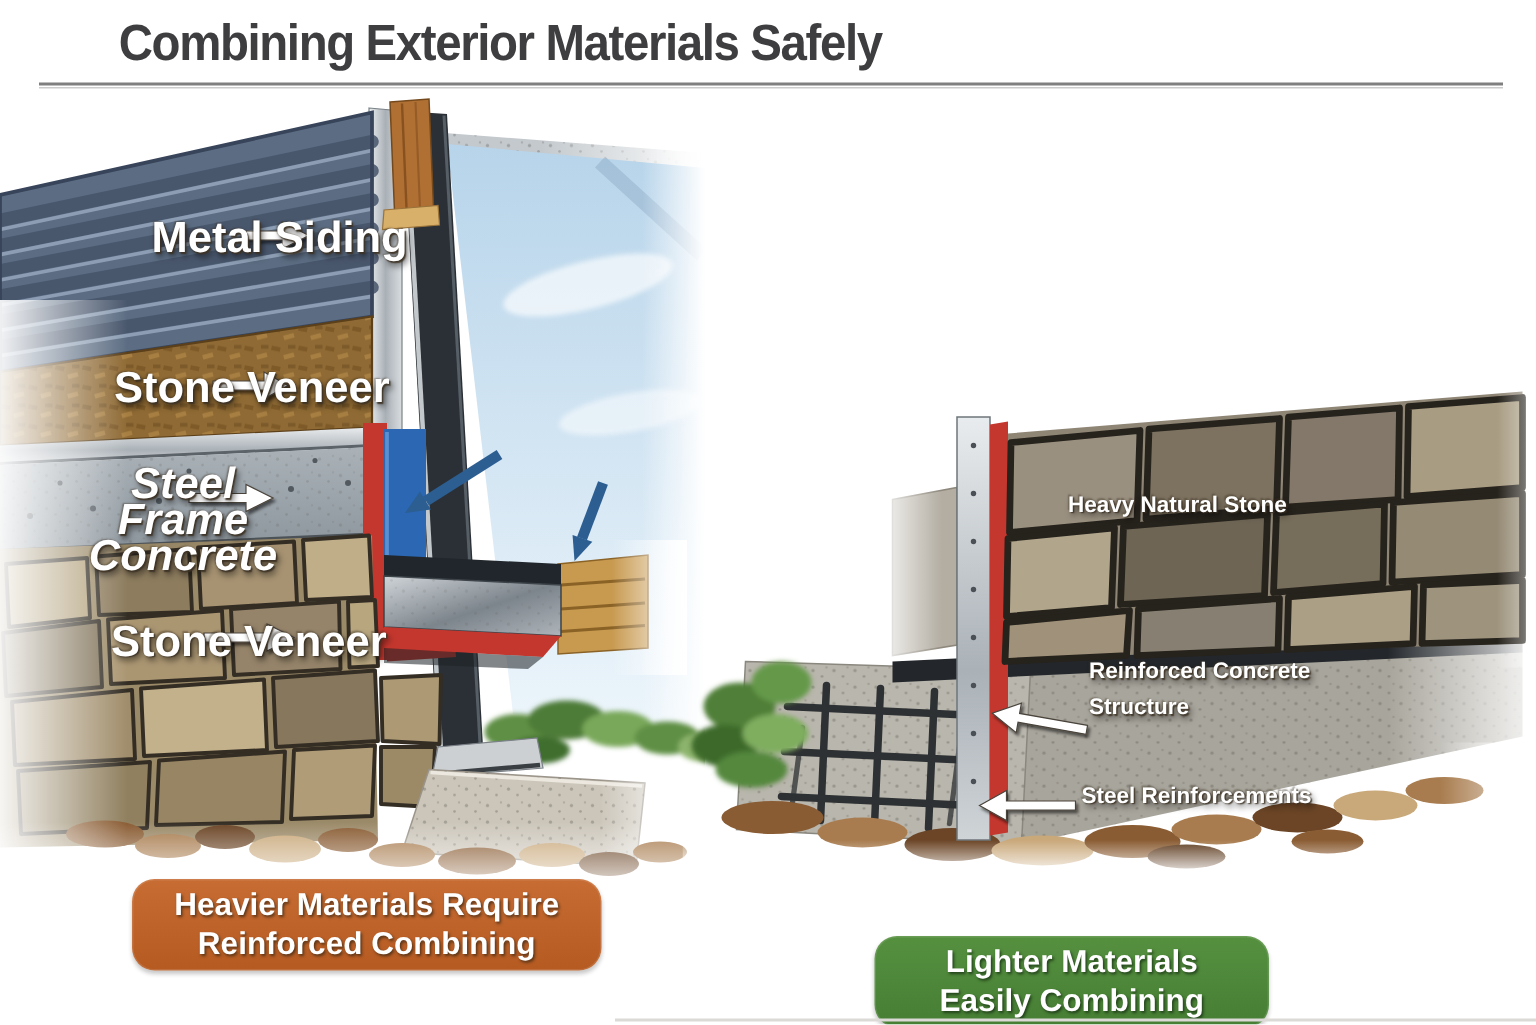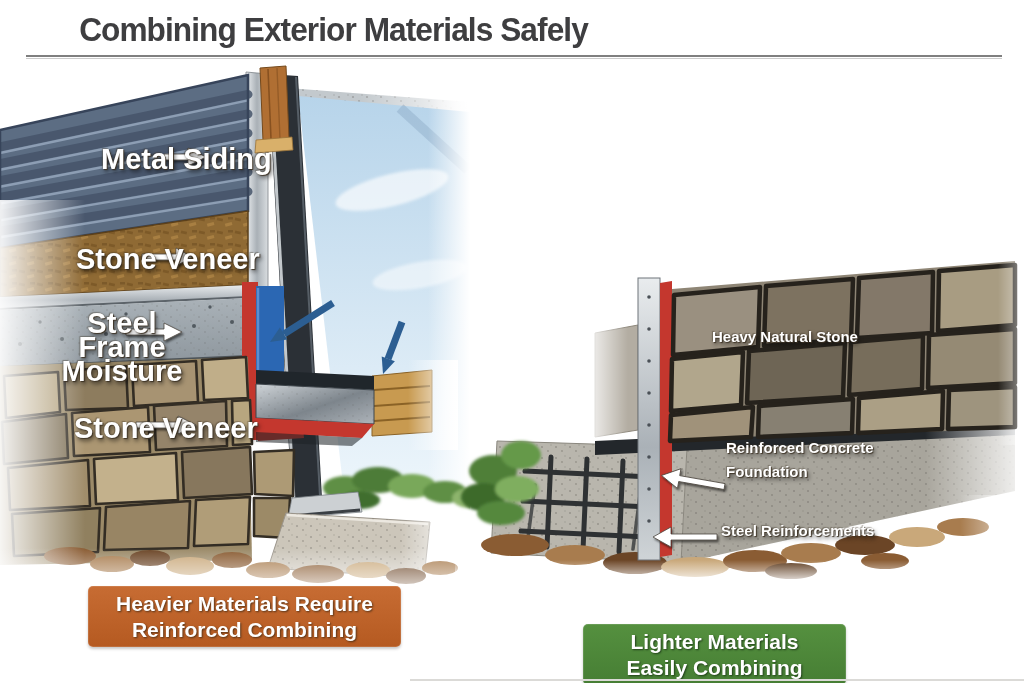--- a/index.html
+++ b/index.html
@@ -12,28 +12,28 @@
   #title-rule{position:absolute;left:26px;top:55px;width:976px;height:1px;
               border-top:2px solid #7f7f7f;border-bottom:1px solid #cccccc;}
   #bottom-rule{position:absolute;left:410px;top:679px;width:614px;height:2px;background:#dbdad7;}
   
   .lbl{position:absolute;color:#ffffff;font-weight:bold;white-space:nowrap;
        text-shadow:1px 1px 1px rgba(60,50,36,.95), -1px -1px 1px rgba(60,50,36,.4),
                    2px 3px 4px rgba(0,0,0,.55);}
   .lbl-23{font-size:29px;}
   .lbl-22{font-size:15px;}
   .two-line{white-space:normal;line-height:24px;}
-  #lbl-steel-frame{width:140px;text-align:center;}
+  #lbl-steel-frame{width:140px;text-align:center;font-style:italic;}
   
   #callout{position:absolute;left:333px;top:284px;width:276px;height:38px;border-radius:3px;
            background:linear-gradient(180deg,#38699e,#27517f);display:flex;align-items:center;
            justify-content:center;color:#fff;font-size:21px;font-weight:bold;
            box-shadow:0 2px 4px rgba(0,0,0,.28);text-shadow:0 1px 2px rgba(0,0,0,.45);}
   
-  .caption{position:absolute;top:586px;height:61px;border-radius:5px;display:flex;
+  .caption{position:absolute;top:586px;height:61px;border-radius:15px;display:flex;
            flex-direction:column;align-items:center;justify-content:center;color:#fff;
            font-size:21px;font-weight:bold;line-height:26px;text-align:center;
            box-shadow:0 2px 3px rgba(0,0,0,.22), inset 0 0 0 1px rgba(255,255,255,.12);
            text-shadow:1px 1px 2px rgba(60,40,20,.8);}
   #caption-heavier{left:88px;width:313px;background:linear-gradient(180deg,#c76c33,#b55a21);}
   #caption-lighter{left:583px;width:263px;background:linear-gradient(180deg,#55903f,#467e34);
                    text-shadow:1px 1px 2px rgba(25,50,20,.85);margin-top:38px;}
   svg{position:absolute;}
 </style>
 </head>
@@ -357,31 +357,31 @@
       <polygon points="262,289 216,289 216,282 198,292 216,302 216,295 262,295"></polygon>
     </g>
   </svg>
 
   <div class="lbl lbl-23" style="left:101px;top:143px">Metal Siding</div>
 
   <div class="lbl lbl-23" style="left:76px;top:243px">Stone Veneer</div>
 
   <div id="lbl-steel-frame" class="lbl lbl-23 two-line" style="left:52px;top:311px">
     <span>Steel Frame</span><br>
-    <span>Moisture</span>
+    <span>Concrete</span>
   </div>
 
   <div class="lbl lbl-23" style="left:74px;top:412px">Stone Veneer</div>
 
 
   <div class="lbl lbl-22" style="left:712px;top:328px">Heavy Natural Stone</div>
 
   <div class="lbl lbl-22 two-line" style="left:726px;top:436px;white-space:normal;width:230px">
     <span>Reinforced Concrete</span><br>
-    <span>Foundation</span>
+    <span>Structure</span>
   </div>
 
   <div class="lbl lbl-22" style="left:721px;top:522px">Steel Reinforcements</div>
 
   <div id="caption-heavier" class="caption">
     <span>Heavier Materials Require</span>
     <span>Reinforced Combining</span>
   </div>
 
   <div id="caption-lighter" class="caption">

